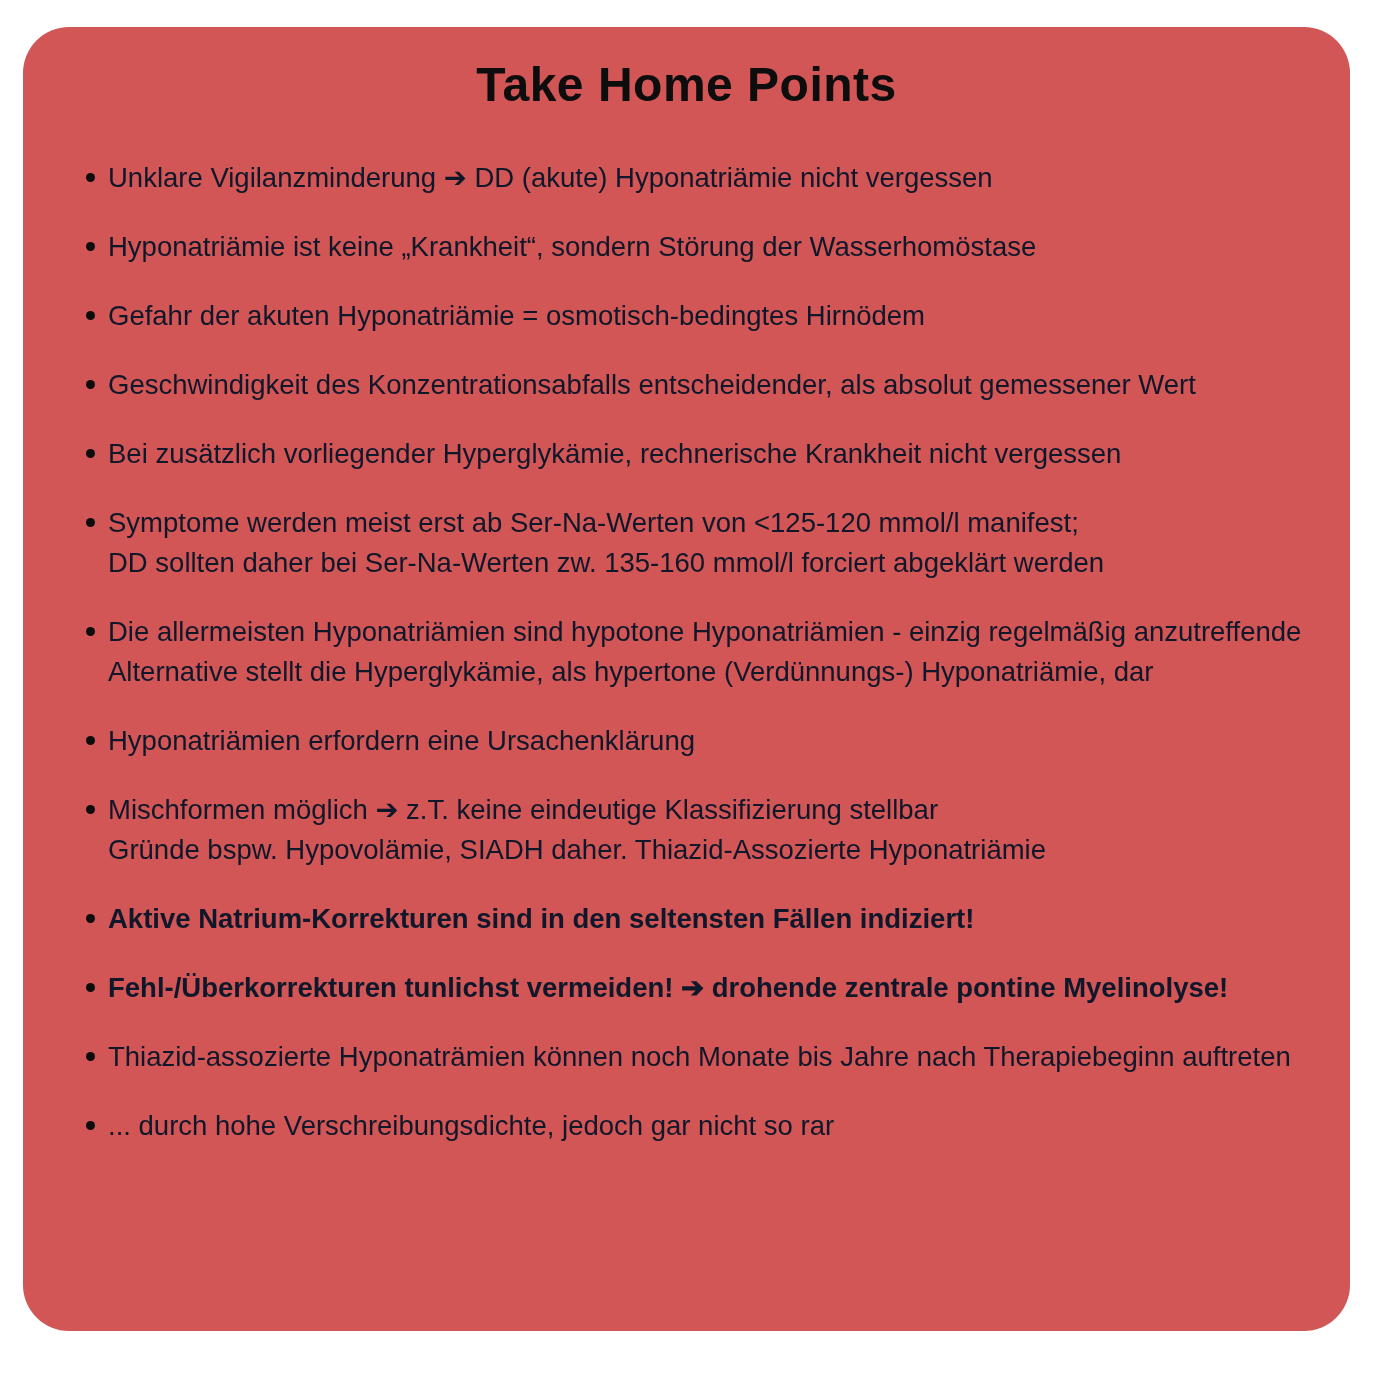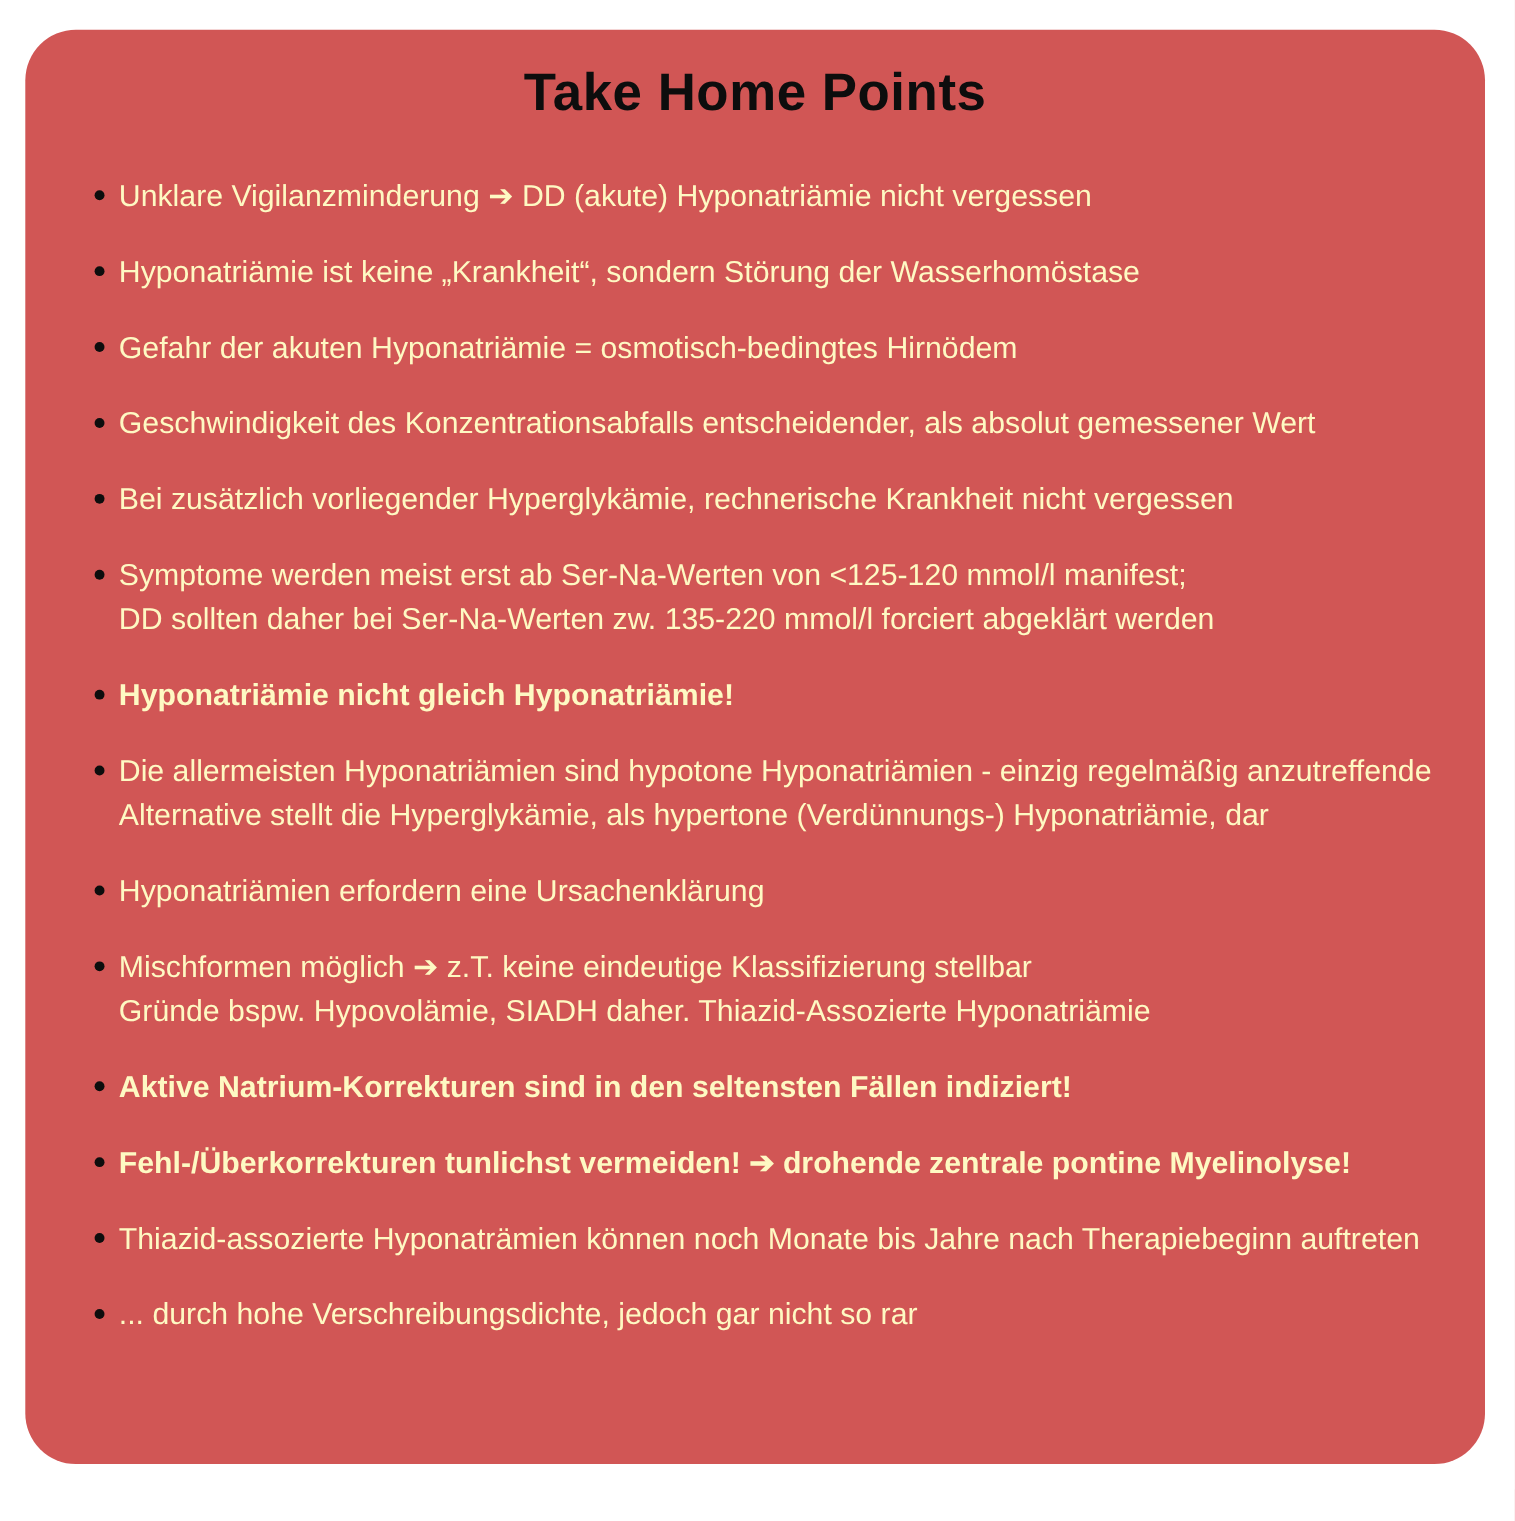--- a/index.html
+++ b/index.html
@@ -39,21 +39,21 @@
     list-style: none;
     margin: 46px 42px 0 62px;
     padding: 0;
   }
   .bullets li {
     position: relative;
     padding-left: 23px;
     font-size: 27.5px;
     line-height: 40px;
     margin-bottom: 29px;
-    color: #fef9c3;
+    color: #0f172a;
   }
   .bullets li .dot {
     position: absolute;
     left: 1px;
     top: 15px;
     width: 9px;
     height: 9px;
     border-radius: 50%;
     background: #0d0d0d;
   }
@@ -88,25 +88,21 @@
         <span class="dot"></span>
         <span class="line">Geschwindigkeit des Konzentrationsabfalls entscheidender, als absolut gemessener Wert</span>
       </li>
       <li>
         <span class="dot"></span>
         <span class="line">Bei zusätzlich vorliegender Hyperglykämie, rechnerische Krankheit nicht vergessen</span>
       </li>
       <li>
         <span class="dot"></span>
         <span class="line">Symptome werden meist erst ab Ser-Na-Werten von &lt;125-120 mmol/l manifest;</span>
-        <span class="line">DD sollten daher bei Ser-Na-Werten zw. 135-220 mmol/l forciert abgeklärt werden</span>
-      </li>
-      <li class="bold">
-        <span class="dot"></span>
-        <span class="line">Hyponatriämie nicht gleich Hyponatriämie!</span>
+        <span class="line">DD sollten daher bei Ser-Na-Werten zw. 135-160 mmol/l forciert abgeklärt werden</span>
       </li>
       <li>
         <span class="dot"></span>
         <span class="line">Die allermeisten Hyponatriämien sind hypotone Hyponatriämien - einzig regelmäßig anzutreffende</span>
         <span class="line">Alternative stellt die Hyperglykämie, als hypertone (Verdünnungs-) Hyponatriämie, dar</span>
       </li>
       <li>
         <span class="dot"></span>
         <span class="line">Hyponatriämien erfordern eine Ursachenklärung</span>
       </li>

